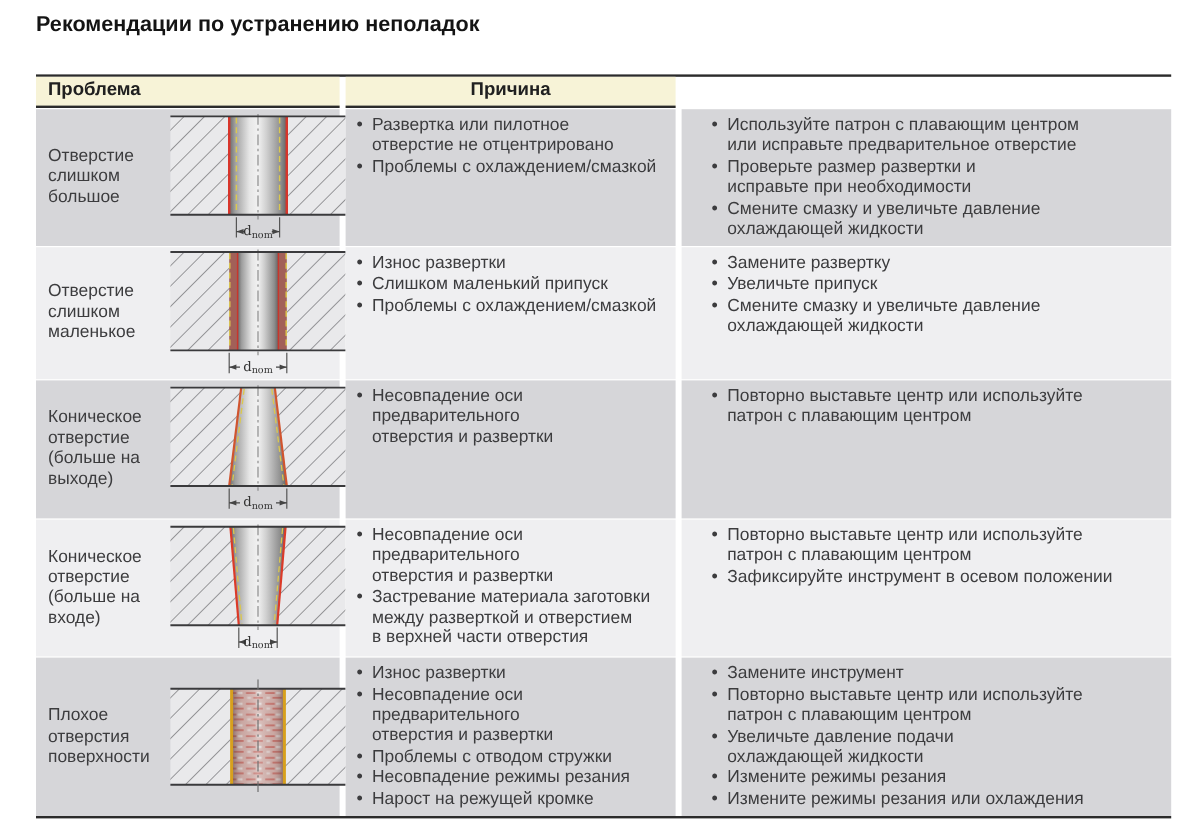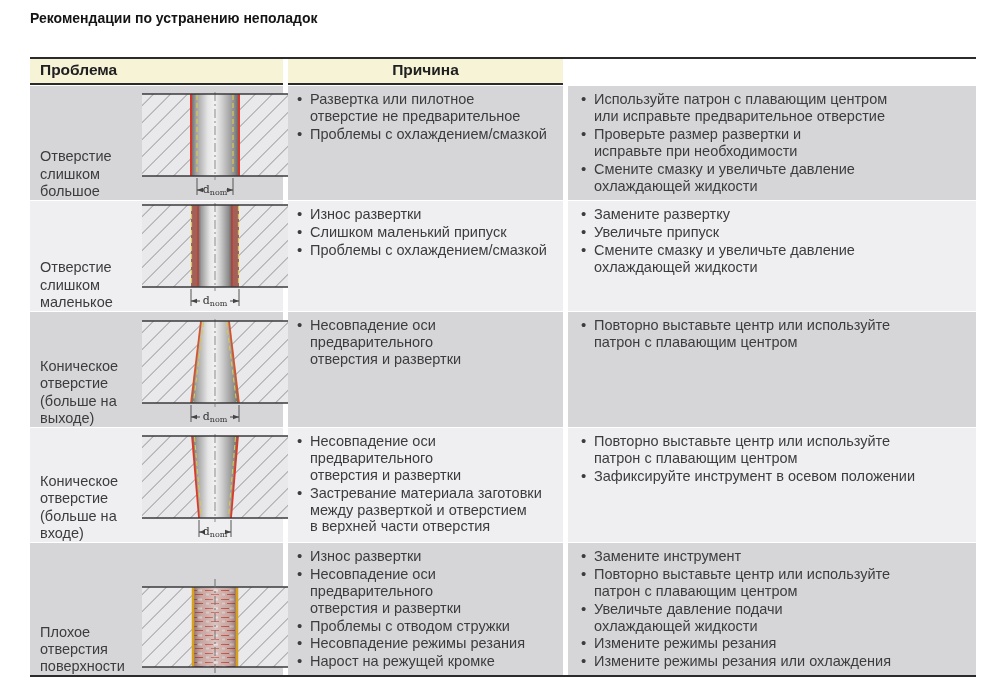--- a/index.html
+++ b/index.html
@@ -1,43 +1,43 @@
 <!DOCTYPE html>
 <html><head>
 <meta charset="utf-8">
 <style>
   * { box-sizing: border-box; }
   html,body { margin:0; padding:0; background:#ffffff; }
   body { font-family:"Liberation Sans", sans-serif; }
   .page { width:990px; height:697px; background:#ffffff; padding:10px 30px 0 30px; position:relative; }
-  .title { font-size:14px; font-weight:700; color:#141414; margin:0 0 31px 0; }
+  .title { font-size:18px; font-weight:700; color:#141414; margin:0 0 31px 0; }
 
   .table { width:946px; border-top:2px solid #2b2b2b; border-bottom:2px solid #2b2b2b; }
   .thead, .trow { display:grid; grid-template-columns:253px 275px 1fr; column-gap:5px; }
   .th { background:#f7f3d7; font-weight:700; font-size:15.5px; color:#202020;
         padding:2px 0 4px 0; text-align:center; border-bottom:2px solid #2b2b2b; }
   .th-problem { text-align:left; padding-left:10px; }
 
   .trow { margin-top:1px; }
   .shade-a > .cell { background:#d6d6d9; }
   .shade-b > .cell { background:#efeff1; }
   .row-1 { min-height:107px; }
   .row-2 { min-height:106px; }
   .row-3 { min-height:115px; }
   .row-4 { min-height:114px; }
   .row-5 { min-height:126px; }
 
   .cell { position:relative; }
-  .cell-problem { display:flex; align-items:flex-end; padding-left:10px; }
+  .cell-problem { display:flex; align-items:center; padding-left:10px; }
   .problem-label { flex:0 0 100px; width:100px; font-size:14.5px; color:#3c3c3e;
                    line-height:1.18; white-space:pre-line; }
   .diagram { margin-left:auto; display:block; flex:0 0 auto; }
 
   .cell ul { margin:0; padding:5px 2px 4px 8px; list-style:none; }
-  .cell-solution ul { padding-left:12px; }
+  .cell-solution ul { padding-left:24px; }
   .cell li { position:relative; padding-left:14px; font-size:14.5px; line-height:1.17;
              color:#3c3c3e; white-space:pre-line; margin-bottom:1px; }
   .cell li::before { content:"\2022"; position:absolute; left:1px; top:-1px; font-size:15px; }
 
   .defs-holder { position:absolute; width:0; height:0; overflow:hidden; }
 </style>
 </head>
 <body>
 
 <svg class="defs-holder" aria-hidden="true">
@@ -101,21 +101,21 @@
           <line x1="57" y1="100" x2="63.5" y2="100" stroke="#444" stroke-width="1"></line>
           <line x1="86.5" y1="100" x2="93" y2="100" stroke="#444" stroke-width="1"></line>
           <polygon points="57,100 63,97.8 63,102.2" fill="#444"></polygon>
           <polygon points="93,100 87,97.8 87,102.2" fill="#444"></polygon>
           <text x="75" y="103" text-anchor="middle" font-family="DejaVu Serif, serif" font-size="11" fill="#333"><tspan>d</tspan><tspan font-size="8" dy="2">nom</tspan></text>
         </svg>
       </div>
       <div class="cell cell-cause">
         <ul>
           <li>Развертка или пилотное
-отверстие не предварительное</li>
+отверстие не отцентрировано</li>
           <li>Проблемы с охлаждением/смазкой</li>
         </ul>
       </div>
       <div class="cell cell-solution">
         <ul>
           <li>Используйте патрон с плавающим центром
 или исправьте предварительное отверстие</li>
           <li>Проверьте размер развертки и
 исправьте при необходимости</li>
           <li>Смените смазку и увеличьте давление

